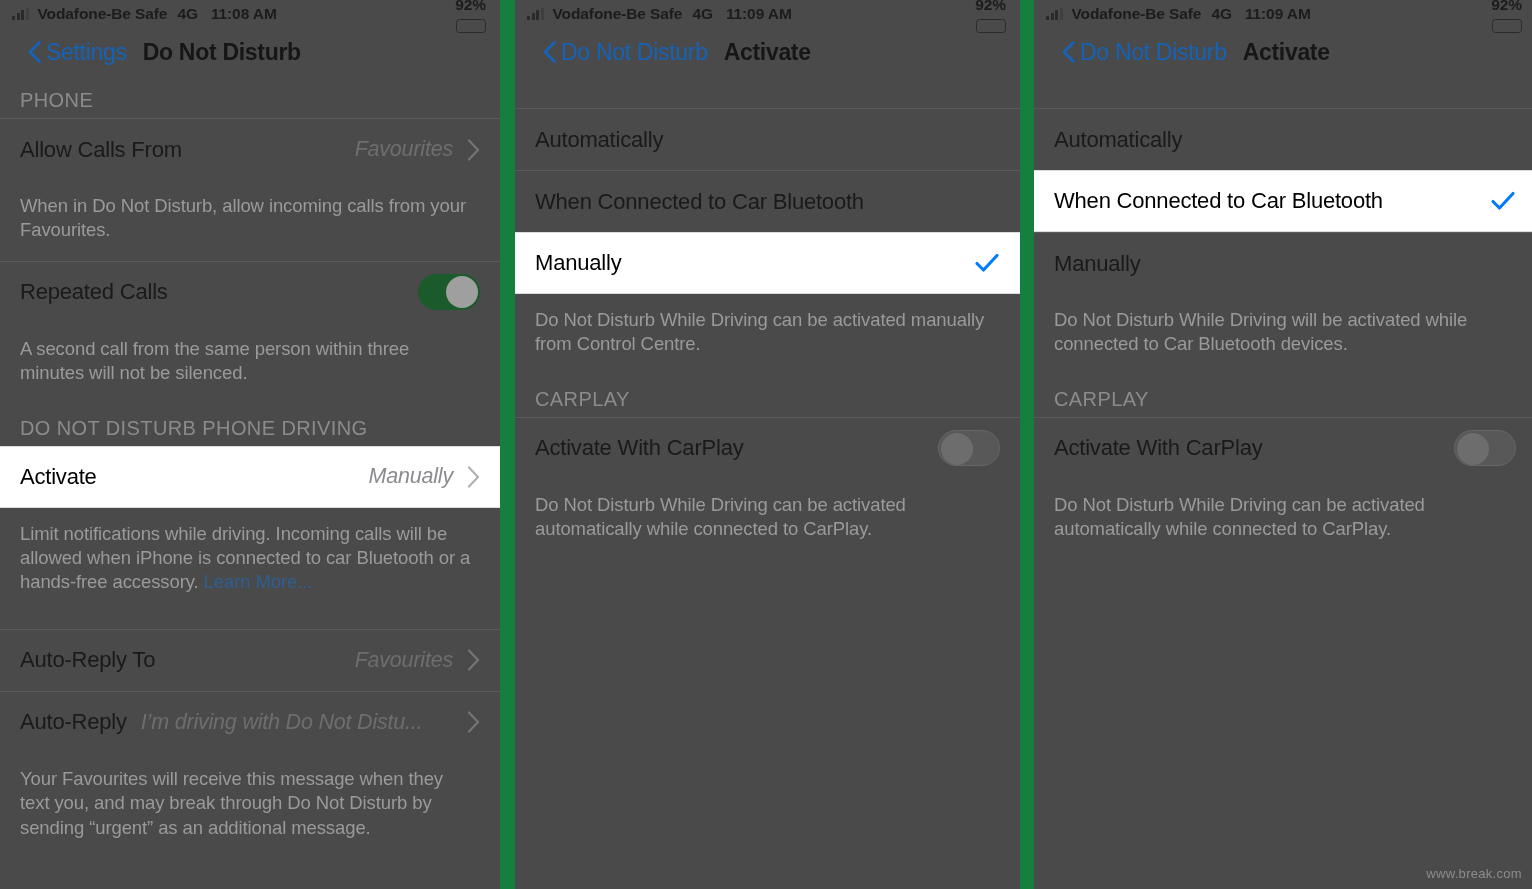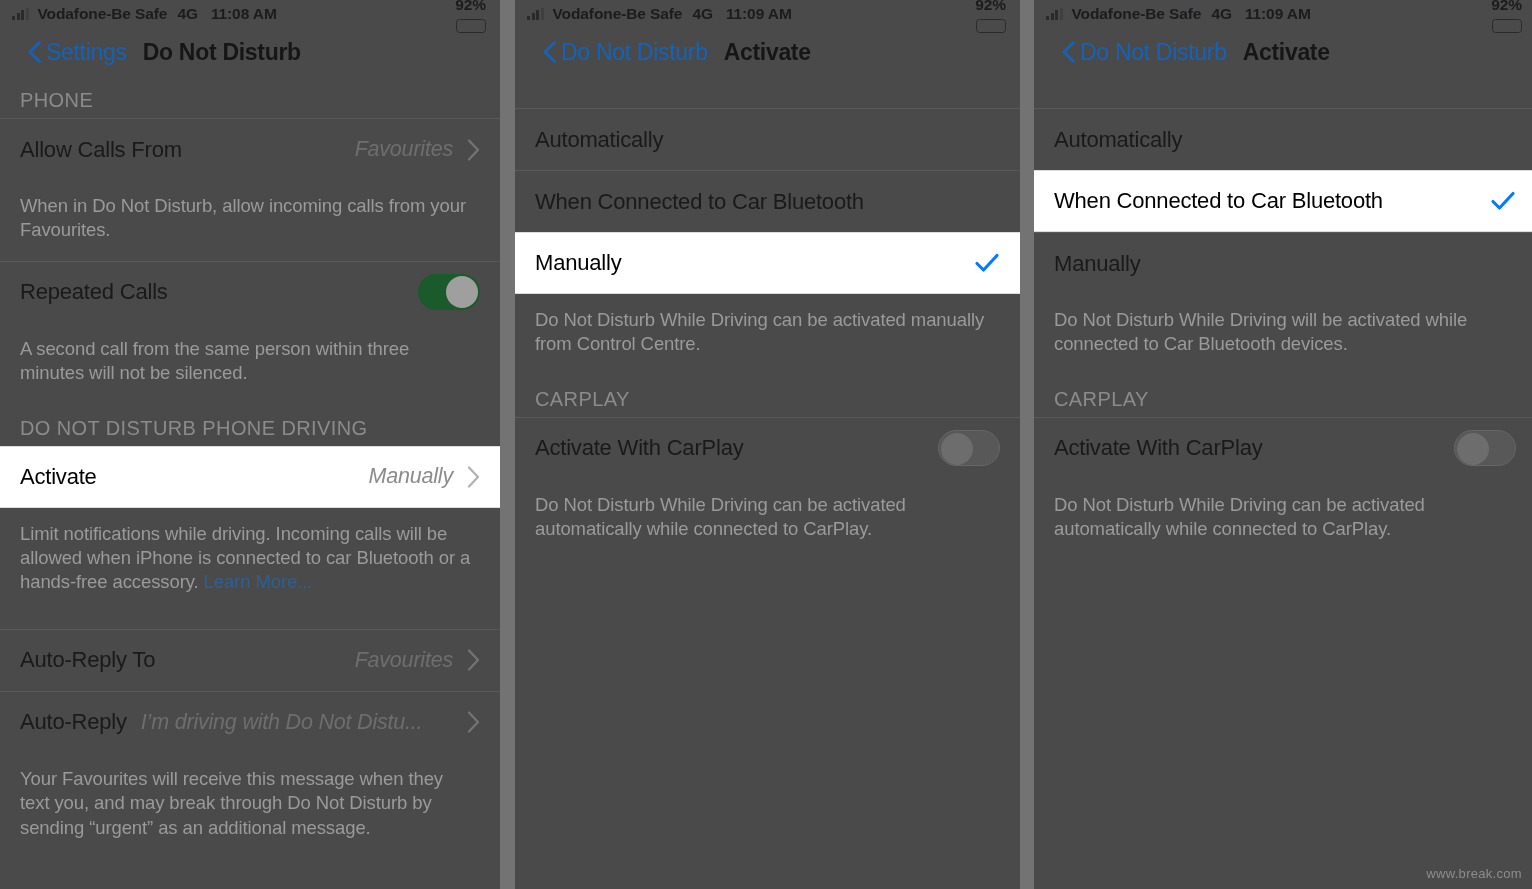--- a/index.html
+++ b/index.html
@@ -2,21 +2,21 @@
 <html><head>
 <meta charset="utf-8">
 <style>
   * { margin:0; padding:0; box-sizing:border-box; }
   html, body {
     width:1532px; height:889px;
     background:#ffffff;
     font-family:"Liberation Sans", sans-serif;
     overflow:hidden;
   }
-  .stage { position:relative; width:1532px; height:889px; background:#737373; display:flex; }
+  .stage { position:relative; width:1532px; height:889px; background:#15803d; display:flex; }
 
   
   .panel {
     position:relative;
     height:889px;
     background:#4a4a4a;       
     overflow:hidden;
     flex:0 0 auto;
   }
   .panel.p1 { width:500px; }

